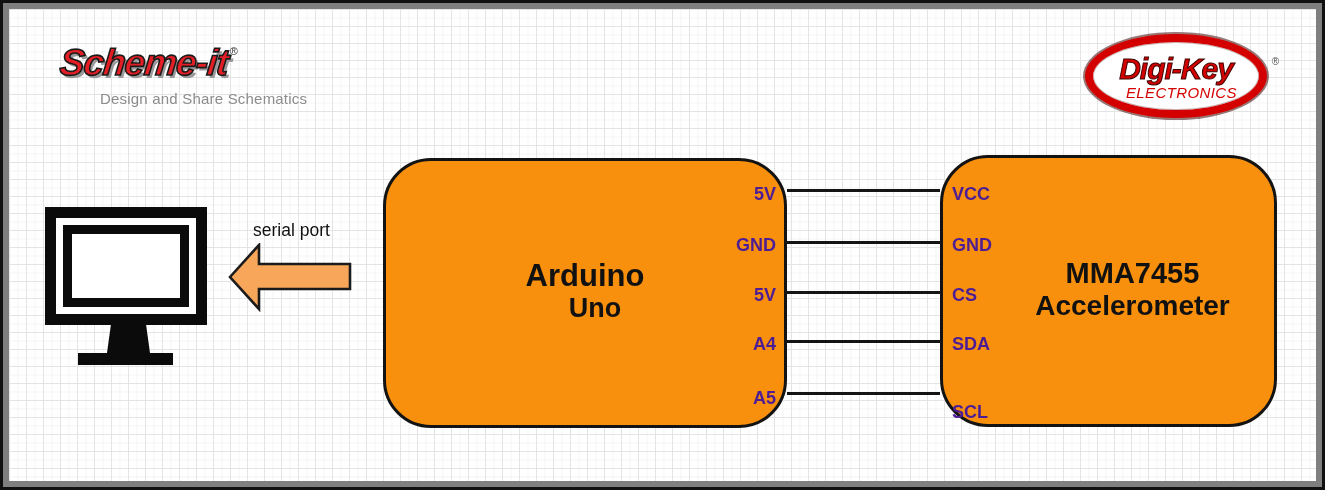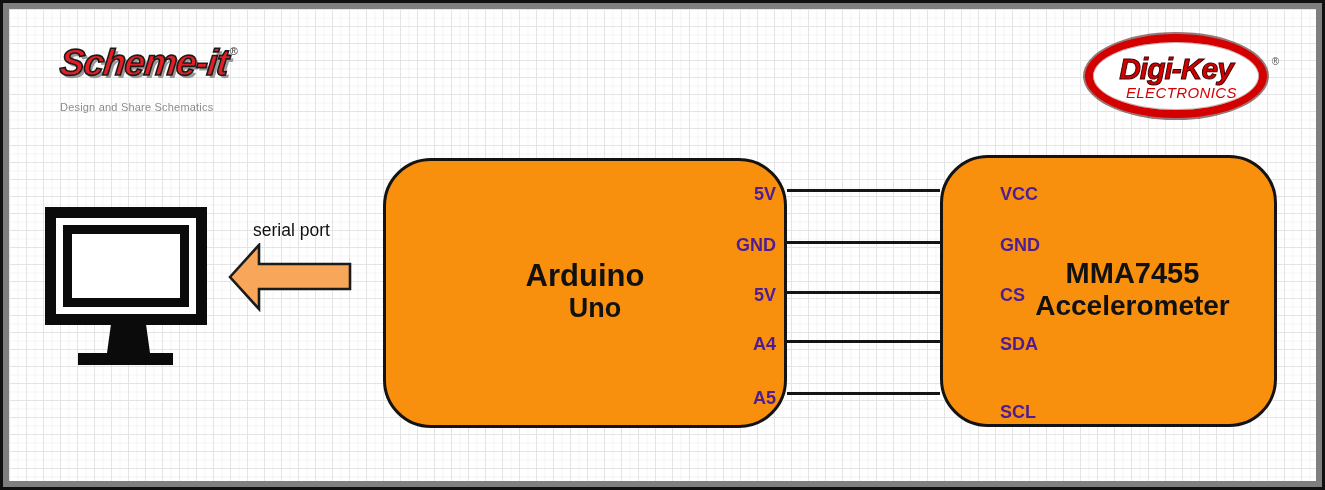--- a/index.html
+++ b/index.html
@@ -22,21 +22,21 @@
   .schemeit{position:absolute;left:51px;top:34px;}
   .schemeit-title{
     display:inline-block;
     font-size:37px;font-weight:bold;font-style:italic;letter-spacing:-1px;
     color:#e31e25;transform:skewX(-6deg);
     -webkit-text-stroke:1.6px #1a1a1a;
     text-shadow:3px 3px 0 #9a9a9a;
     line-height:40px;
   }
   .schemeit-reg{font-size:11px;color:#333;vertical-align:top;position:relative;top:2px;left:2px;font-style:normal;}
-  .schemeit-tagline{margin-top:18px;font-size:11px;color:#8c8c8c;letter-spacing:.2px;}
+  .schemeit-tagline{margin-top:7px;font-size:15px;color:#8c8c8c;letter-spacing:.2px;padding-left:40px;}
 
   
   .digikey{position:absolute;left:1076px;top:25px;width:196px;height:86px;}
   .digikey-oval{
     position:absolute;left:0;top:0;width:182px;height:84px;
     background:#fff;border:8px solid #d40000;border-radius:50%;
     box-shadow:0 0 0 2px rgba(70,10,10,.55), inset 0 0 0 1px rgba(70,10,10,.3);
     box-sizing:border-box;
     display:flex;flex-direction:column;align-items:center;justify-content:center;
     overflow:hidden;
@@ -79,21 +79,21 @@
   .block-arduino .block-title{top:98px;font-size:31px;line-height:34px;}
   .block-arduino .block-subtitle{top:132px;font-size:27px;line-height:30px;margin-left:20px;}
   .block-mma .block-title{top:99px;left:48px;font-size:29px;line-height:32px;}
   .block-mma .block-subtitle{top:133px;left:48px;font-size:28px;line-height:29px;}
 
   .pin{
     position:absolute;height:20px;line-height:20px;font-size:18px;font-weight:bold;color:#4c1d95;
     white-space:nowrap;
   }
   .pin-right{right:8px;text-align:right;}
-  .pin-left{left:9px;text-align:left;margin-left:48px;}
+  .pin-left{left:9px;text-align:left;}
 
   
   .wire{position:absolute;left:778px;width:153px;height:3px;background:#141414;}
 </style>
 </head>
 <body>
 
 <div class="frame">
   <div class="mat"></div>
   <div class="canvas">

